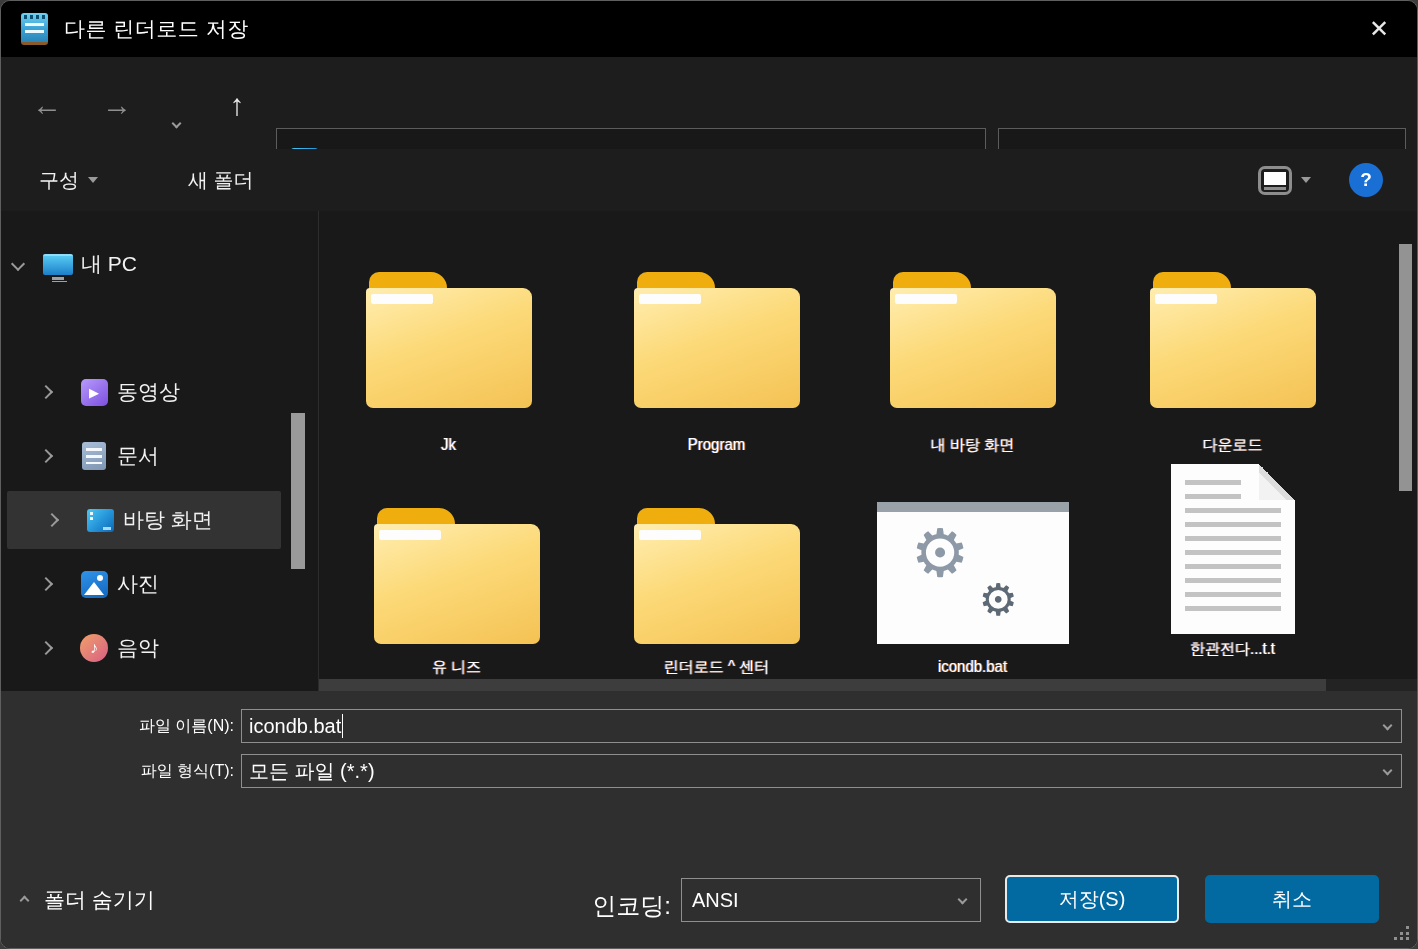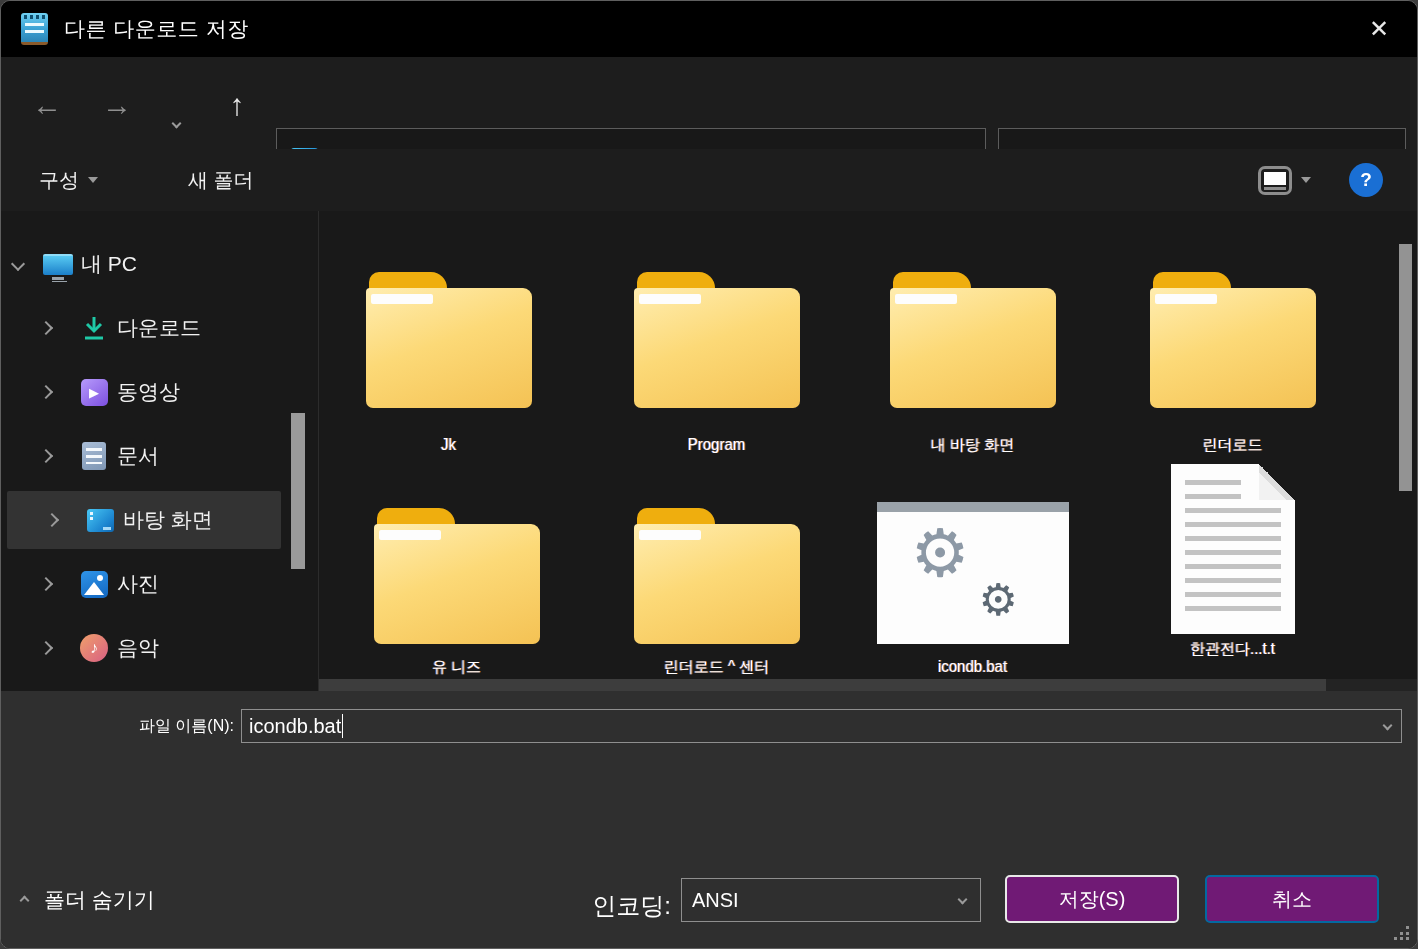--- a/index.html
+++ b/index.html
@@ -142,37 +142,37 @@
     background:#2f2f2f; display:flex; align-items:center; padding-left:7px; font-size:20px; cursor:text; }
   .field .fchev { position:absolute; right:10px; top:12px; }
   .caret { display:inline-block; width:1px; height:24px; background:#fff; margin-left:1px; }
   .footer-row { position:absolute; left:0; right:0; top:187px; height:52px;padding-left:16px; }
   .hide-folders { position:absolute; left:20px; top:8px; display:flex; align-items:center; gap:16px;
     background:transparent; border:none; color:#fff; font-size:21px; cursor:pointer; }
   .enc-label { position:absolute; right:746px; top:12px; font-size:24px; color:#fff; }
   .enc-box { position:absolute; left:680px; top:0px; width:300px; height:44px; border:1px solid #8f8f8f;
     background:#2f2f2f; display:flex; align-items:center; padding-left:10px; font-size:20px; cursor:pointer; }
   .enc-box .fchev { position:absolute; right:14px; top:17px; }
-  .btn { position:absolute; top:-3px; width:174px; height:48px; background:#701a75; color:#fff;
+  .btn { position:absolute; top:-3px; width:174px; height:48px; background:#0369a1; color:#fff;
     font-size:20px; border-radius:5px; cursor:pointer; font-family:"Liberation Sans",sans-serif; }
   .btn-save { left:1004px; border:2px solid #e9e9e9; }
   .btn-cancel { left:1204px; border:2px solid #0369a1; }
   .resize-grip { position:absolute; right:8px; bottom:8px; width:14px; height:14px; }
   .resize-grip span { position:absolute; left:0; top:0; width:3px; height:3px; background:transparent;
     box-shadow:11px 0 0 #909090, 5px 6px 0 #909090, 11px 6px 0 #909090,
                -1px 11px 0 #909090, 5px 11px 0 #909090, 11px 11px 0 #909090; }
 </style>
 </head>
 <body>
 
 <div class="window">
 
   <div class="titlebar">
     <span class="app-icon"></span>
-    <span class="title-text">다른 다운로드 저장</span>
+    <span class="title-text">다른 린더로드 저장</span>
     <button class="close-btn">✕</button>
   </div>
 
   <div class="navbar">
     <button class="nav-btn nav-back">←</button>
     <button class="nav-btn nav-fwd">→</button>
     <button class="nav-btn nav-recent"><span class="chev down small"></span></button>
     <button class="nav-btn nav-up">↑</button>
 
     <div class="breadcrumb">
@@ -215,33 +215,20 @@
     <aside class="sidebar">
       <div class="tree-row" style="top:24px;">
         <span class="tree-chev">
             <span class="chev down"></span>
           </span>
         <span class="tree-ico">
             <span class="pc-ico"></span>
           </span>
         <span>내 PC</span>
       </div>
-      <div class="tree-row indent1" style="top:88px;">
-        <span class="tree-chev">
-            <span class="chev right"></span>
-          </span>
-        <span class="tree-ico">
-          <svg width="28" height="28" viewBox="0 0 28 28">
-              <path d="M14 3v13" stroke="#1fc8a6" stroke-width="3" fill="none"></path>
-              <path d="M7 10l7 7 7-7" stroke="#1fc8a6" stroke-width="3" fill="none"></path>
-              <path d="M5 24h18" stroke="#1fc8a6" stroke-width="3"></path>
-            </svg>
-        </span>
-        <span>다운로드</span>
-      </div>
       <div class="tree-row indent1" style="top:152px;">
         <span class="tree-chev">
             <span class="chev right"></span>
           </span>
         <span class="tree-ico">
             <span class="vid-ico">▶</span>
           </span>
         <span>동영상</span>
       </div>
       <div class="tree-row indent1" style="top:216px;">
@@ -317,21 +304,21 @@
         <span class="flabel">내 바탕 화면</span>
       </div>
       <div class="tile" style="left:784px; top:22px;">
         <span class="icon-slot">
             <span class="folder">
               <span class="tab"></span>
               <span class="stripe"></span>
               <span class="fbody"></span>
             </span>
           </span>
-        <span class="flabel">린더로드</span>
+        <span class="flabel">다운로드</span>
       </div>
 
       <div class="tile row2" style="left:268px; top:258px;">
         <span class="icon-slot">
             <span class="folder">
               <span class="tab"></span>
               <span class="stripe"></span>
               <span class="fbody"></span>
             </span>
           </span>
@@ -377,20 +364,27 @@
 
     <div class="field-row row-name">
       <span class="field-label">파일 이름(N):</span>
       <div class="field">
         <span>icondb.bat</span>
         <span class="caret"></span>
         <span class="fchev chev down small"></span>
       </div>
     </div>
 
+    <div class="field-row row-type">
+      <span class="field-label">파일 형식(T):</span>
+      <div class="field">
+        <span>모든 파일  (*.*)</span>
+        <span class="fchev chev down small"></span>
+      </div>
+    </div>
 
     <div class="footer-row">
       <button class="hide-folders">
         <span class="chev up small"></span>
         <span>폴더 숨기기</span>
       </button>
       <span class="enc-label">인코딩:</span>
       <div class="enc-box">
         <span>ANSI</span>
         <span class="fchev chev down small"></span>

